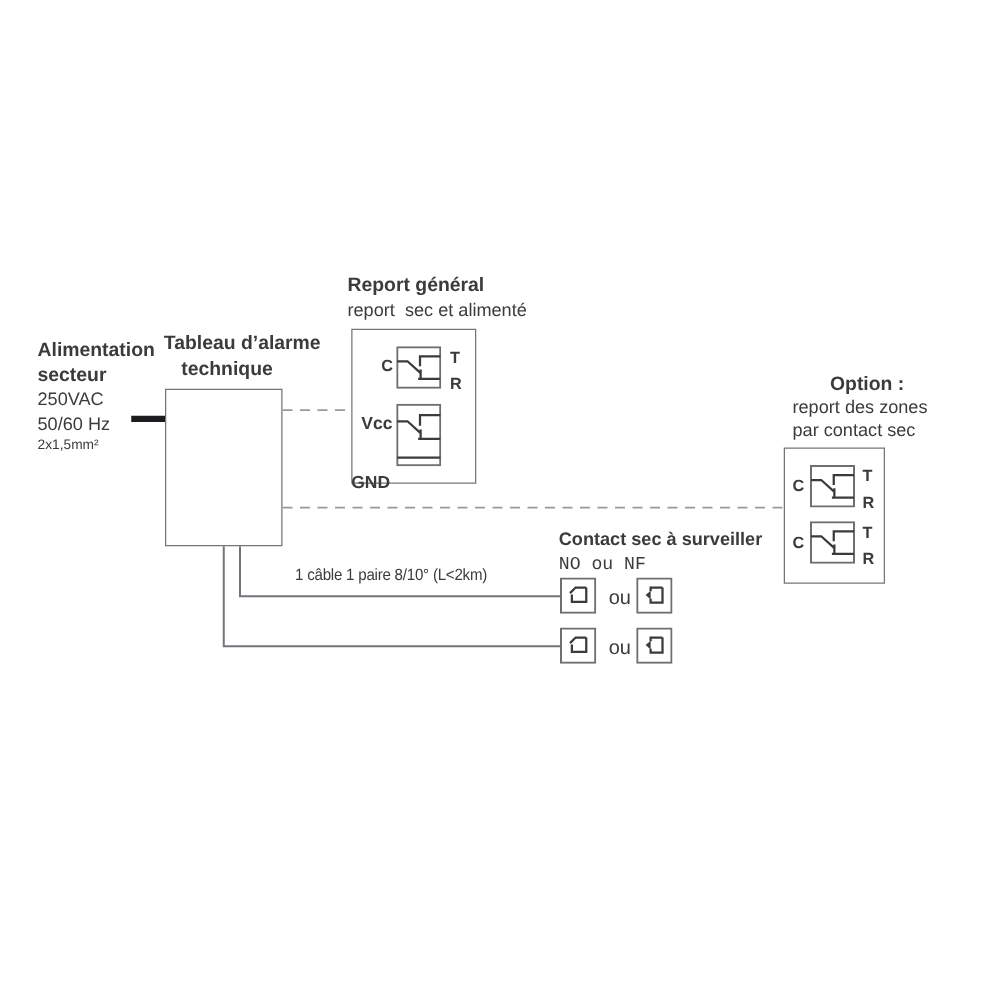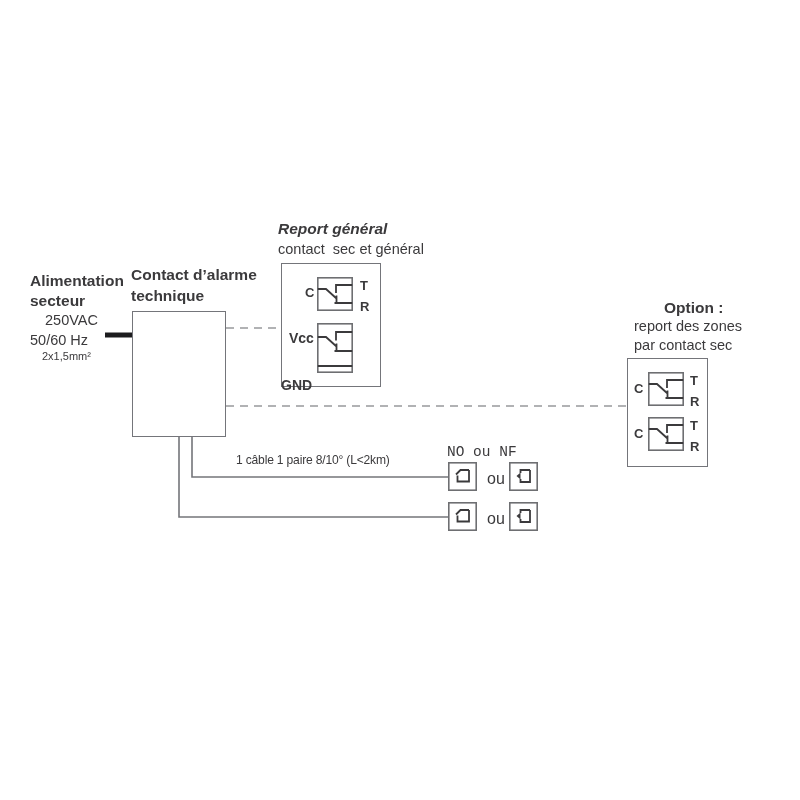--- a/index.html
+++ b/index.html
@@ -6,21 +6,21 @@
   .canvas {
     position:relative; width:800px; height:800px; background:#ffffff;
     font-family:"Liberation Sans","DejaVu Sans",sans-serif; overflow:hidden;
   }
   .lbl { position:absolute; color:#3b3a3c; white-space:pre; line-height:1.12; }
   .b   { font-weight:700; }
   .fs15 { font-size:15.5px; }
   .fs14 { font-size:14.5px; }
   .fs13 { font-size:13px; }
   .fs12 { font-size:16px; }
-  .fs11 { font-size:11px;margin-left:12px; }
+  .fs11 { font-size:11px; }
   .term { font-size:13px; font-weight:700; }
   .box  { position:absolute; border:1.5px solid #74757a; background:#ffffff; box-sizing:border-box; }
   .sym  { position:absolute; }
   .cond { transform:scaleX(0.93); transform-origin:0 0; letter-spacing:-0.2px; }
   svg .glyph { fill:none; stroke:#3b3a3c; stroke-width:1.8; }
   svg .frame { fill:#ffffff; stroke:#6e6f72; stroke-width:1.6; }
   svg .wire  { fill:none; stroke:#74757a; stroke-width:1.6; }
   svg .dash  { fill:none; stroke:#98999c; stroke-width:1.4; stroke-dasharray:8 6; }
   svg .mains { fill:none; stroke:#1c1c1e; stroke-width:5; }
 </style>
@@ -32,30 +32,30 @@
   <svg width="800" height="800" style="position:absolute;left:0;top:0;" xmlns="http://www.w3.org/2000/svg">
     <line class="mains" x1="105" y1="335" x2="133" y2="335"></line>
     <line class="dash" x1="226" y1="328" x2="280" y2="328"></line>
     <line class="dash" x1="226" y1="406" x2="626" y2="406"></line>
     <polyline class="wire" points="192,436 192,477 448,477"></polyline>
     <polyline class="wire" points="179,436 179,517 448,517"></polyline>
   </svg>
 
   <div class="lbl b fs15" style="left:30px;top:272px;">Alimentation</div>
   <div class="lbl b fs15" style="left:30px;top:292px;text-align:right;">secteur</div>
-  <div class="lbl fs14" style="left:45px;top:312px;">250VAC</div>
+  <div class="lbl fs14" style="left:30px;top:312px;">250VAC</div>
   <div class="lbl fs14" style="left:30px;top:332px;">50/60 Hz</div>
   <div class="lbl fs11" style="left:30px;top:350px;">2x1,5mm²</div>
 
-  <div class="lbl b fs15" style="left:131px;top:266px;">Contact d’alarme</div>
-  <div class="lbl b fs15" style="left:131px;top:287px;">technique</div>
+  <div class="lbl b fs15" style="left:131px;top:266px;">Tableau d’alarme</div>
+  <div class="lbl b fs15" style="left:145px;top:287px;">technique</div>
   <div class="box" style="left:132px;top:311px;width:94px;height:126px;"></div>
 
-  <div class="lbl b fs15" style="left:278px;top:220px;font-style:italic;">Report général</div>
-  <div class="lbl fs14" style="left:278px;top:241px;">contact  sec et général</div>
+  <div class="lbl b fs15" style="left:278px;top:220px;">Report général</div>
+  <div class="lbl fs14" style="left:278px;top:241px;">report  sec et alimenté</div>
   <div class="box" style="left:281px;top:263px;width:100px;height:124px;"></div>
 
   <div class="lbl term" style="left:305px;top:286px;">C</div>
   <svg class="sym" style="left:317px;top:277px;" width="36" height="34" viewBox="0 0 36 34">
     <rect class="frame" x="0.8" y="0.8" width="34.4" height="32.4"></rect>
     <path class="glyph" d="M0.8,12 L9,12 L19.5,21.5 M19.5,18.5 L19.5,26 M17.5,26 L35.2,26"></path>
     <path class="glyph" d="M35.2,8 L19,8 L19,16"></path>
   </svg>
   <div class="lbl term" style="left:360px;top:279px;">T</div>
   <div class="lbl term" style="left:360px;top:300px;">R</div>
@@ -85,20 +85,21 @@
 
   <div class="lbl term" style="left:634px;top:427px;">C</div>
   <svg class="sym" style="left:648px;top:417px;" width="36" height="34" viewBox="0 0 36 34">
     <rect class="frame" x="0.8" y="0.8" width="34.4" height="32.4"></rect>
     <path class="glyph" d="M0.8,12 L9,12 L19.5,21.5 M19.5,18.5 L19.5,26 M17.5,26 L35.2,26"></path>
     <path class="glyph" d="M35.2,8 L19,8 L19,16"></path>
   </svg>
   <div class="lbl term" style="left:690px;top:419px;">T</div>
   <div class="lbl term" style="left:690px;top:440px;">R</div>
 
+  <div class="lbl b" style="left:447px;top:424px;font-size:14.5px;">Contact sec à surveiller</div>
   <div class="lbl fs14" style="left:447px;top:444px;font-family:Liberation Mono, monospace;">NO ou NF</div>
   <div class="lbl fs13 cond" style="left:236px;top:453px;">1 câble 1 paire 8/10° (L&lt;2km)</div>
 
   <svg class="sym" style="left:448px;top:462px;" width="29" height="29" viewBox="0 0 29 29">
     <rect class="frame" x="0.8" y="0.8" width="27.4" height="27.4"></rect>
     <path class="glyph" d="M21,8 L12.5,8 L8,12.5 M9.5,13.5 L9.5,19.5 L21,19.5 L21,8"></path>
   </svg>
   <div class="lbl fs12" style="left:487px;top:470px;">ou</div>
   <svg class="sym" style="left:509px;top:462px;" width="29" height="29" viewBox="0 0 29 29">
     <rect class="frame" x="0.8" y="0.8" width="27.4" height="27.4"></rect>

